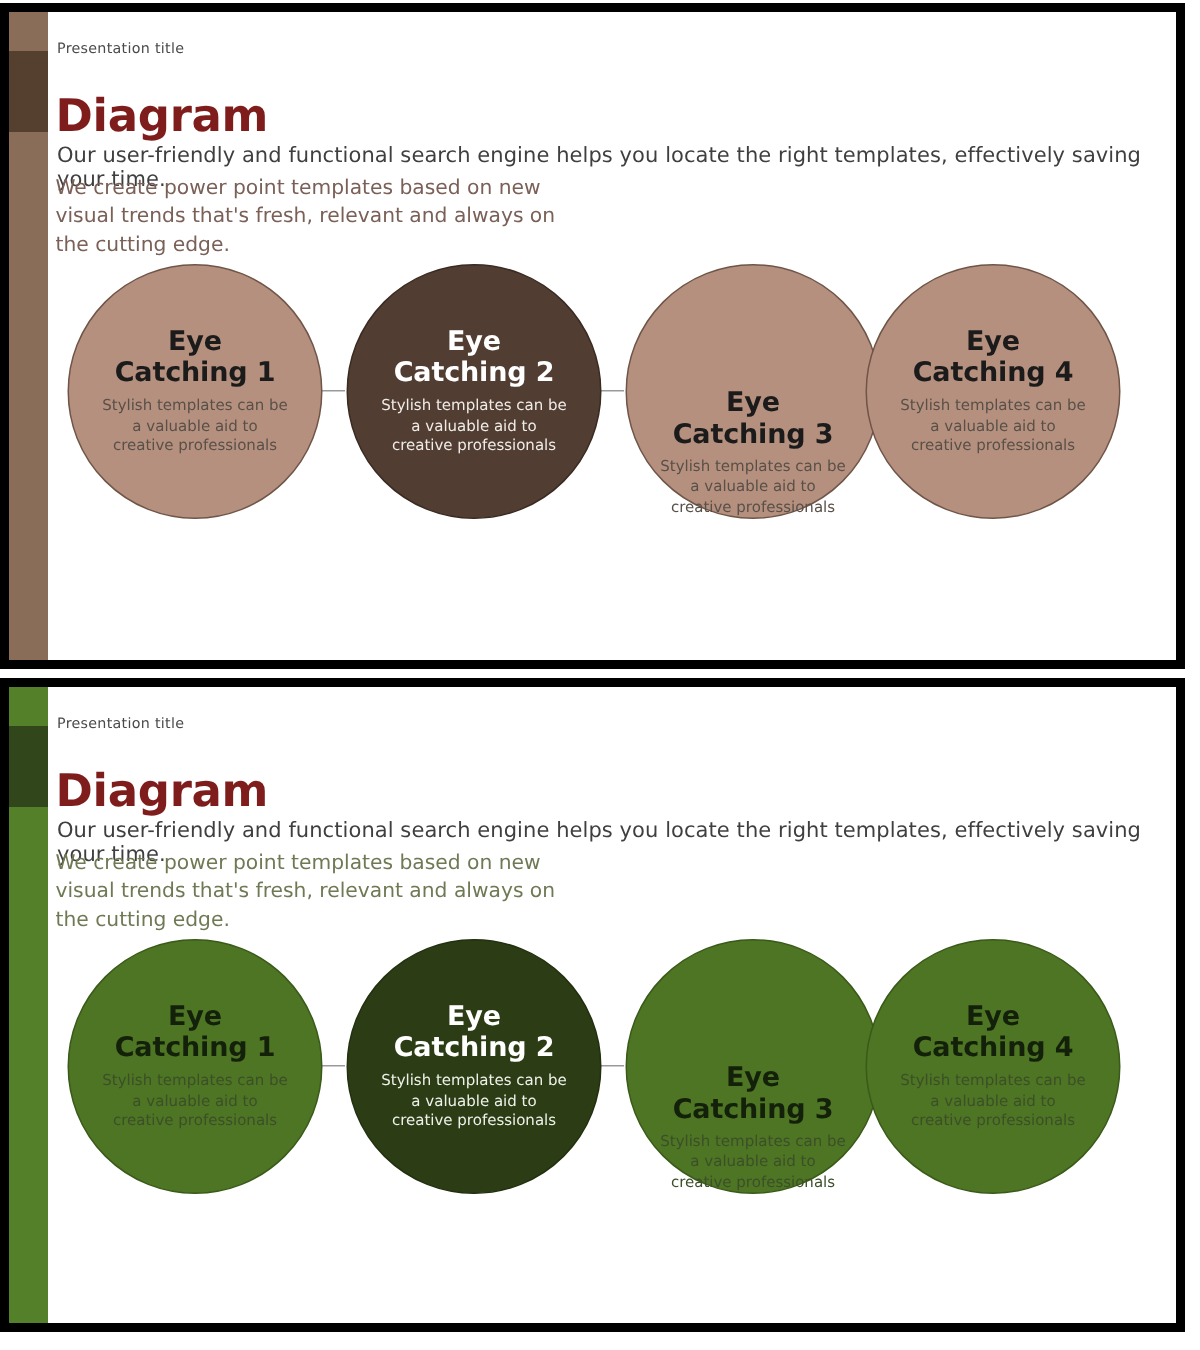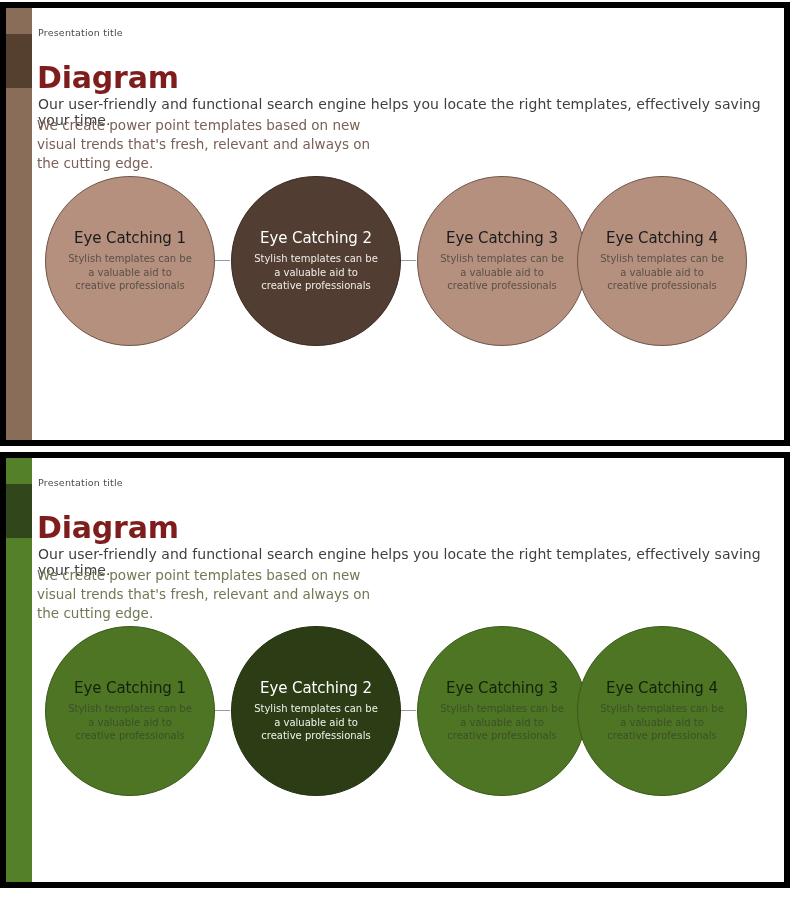--- a/index.html
+++ b/index.html
@@ -125,26 +125,26 @@
     box-sizing: border-box;
     display: flex;
     flex-direction: column;
     align-items: center;
     justify-content: center;
     text-align: center;
     padding: 0 20px;
   }
   .c1 { left: 8px; }
   .c2 { left: 194px; }
-  .c3 { left: 380px; }
+  .c3 { left: 380px; justify-content: flex-end; }
   .c4 { left: 540px; }
 
   .circle .c-title {
-    font-size: 15px;
-    font-weight: normal;
+    font-size: 18px;
+    font-weight: bold;
     letter-spacing: -0.1px;
     margin-bottom: 5px;
   }
   .circle .c-desc {
     font-size: 10px;
     line-height: 13.5px;
     width: 126px;
   }
 
   

